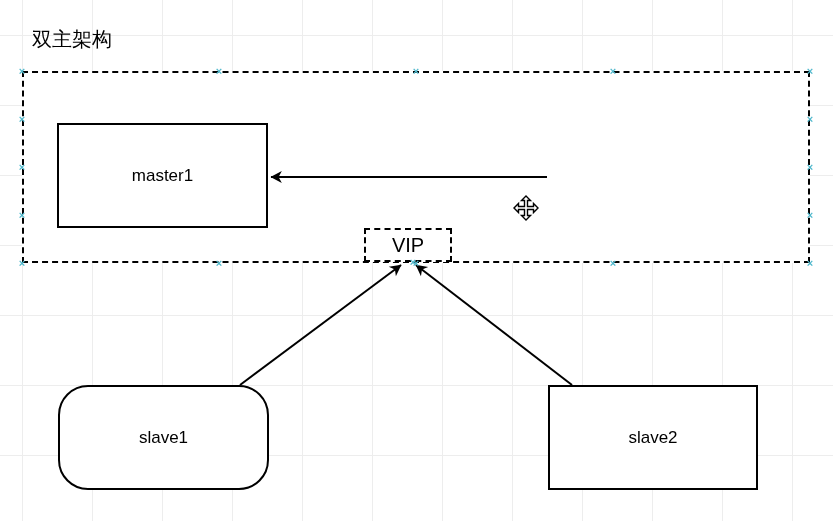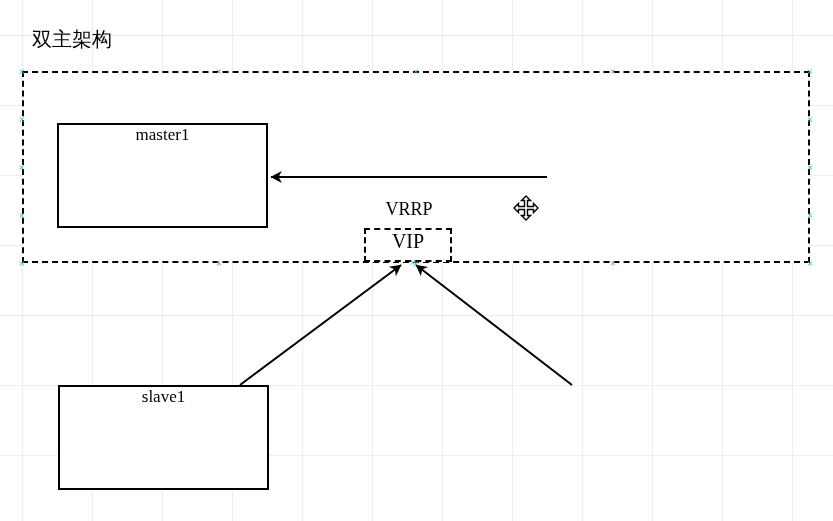--- a/index.html
+++ b/index.html
@@ -6,40 +6,40 @@
   .canvas{
     position:relative;
     width:833px;height:521px;
     overflow:hidden;
     background-color:#ffffff;
     background-image:
       linear-gradient(to right, #ededed 1px, transparent 1px),
       linear-gradient(to bottom, #ededed 1px, transparent 1px);
     background-size:70px 70px;
     background-position:22px 35px;
-    font-family:Liberation Serif, serif;
+    font-family:Liberation Sans, sans-serif;
     color:#000;
   }
   .diagram-title{
     position:absolute;left:32px;top:26px;
     font-size:20px;white-space:nowrap;
   }
   .group-rect{
     position:absolute;left:22px;top:71px;width:788px;height:192px;
     box-sizing:border-box;border:2px dashed #000;background:#fff;
   }
   .node{
     position:absolute;box-sizing:border-box;
     border:2px solid #000;background:#fff;
-    display:flex;justify-content:center;
+    display:flex;align-items:center;justify-content:center;
     font-size:17px;
   }
   .node-master1{left:57px;top:123px;width:211px;height:105px;}
   .node-master2{left:547px;top:123px;width:210px;height:104px;}
-  .node-slave1{left:58px;top:385px;width:211px;height:105px;}
+  .node-slave1{left:58px;top:385px;width:211px;height:105px;border-radius:30px;}
   .node-slave2{left:548px;top:385px;width:210px;height:105px;}
   .node-vip{
     left:364px;top:228px;width:88px;height:34px;
     border-style:dashed;font-size:20px;
   }
   .label-vrrp{
     position:absolute;left:364px;top:199px;width:90px;
     text-align:center;font-size:18px;
   }
   .label-edge{
@@ -78,25 +78,27 @@
     <path d="M 240 385 L 401 265" stroke="#000" stroke-width="2" fill="none" marker-end="url(#arrow)"></path>
     <path d="M 572 385 L 416 265" stroke="#000" stroke-width="2" fill="none" marker-end="url(#arrow)"></path>
   </svg>
 
   <div class="node node-master1">
     <span>master1</span>
   </div>
   <div class="node node-slave1">
     <span>slave1</span>
   </div>
+  <div class="node node-slave2">
+    <span>slave2</span>
+  </div>
   <div class="node node-vip">
     <span>VIP</span>
   </div>
 
-  <div class="label-vrrp">VRRP</div>
 
   <span class="cp" style="left:22px;top:71px">×</span>
   <span class="cp" style="left:219px;top:71px">×</span>
   <span class="cp" style="left:416px;top:71px">×</span>
   <span class="cp" style="left:613px;top:71px">×</span>
   <span class="cp" style="left:810px;top:71px">×</span>
   <span class="cp" style="left:22px;top:263px">×</span>
   <span class="cp" style="left:219px;top:263px">×</span>
   <span class="cp" style="left:416px;top:263px">×</span>
   <span class="cp" style="left:613px;top:263px">×</span>

